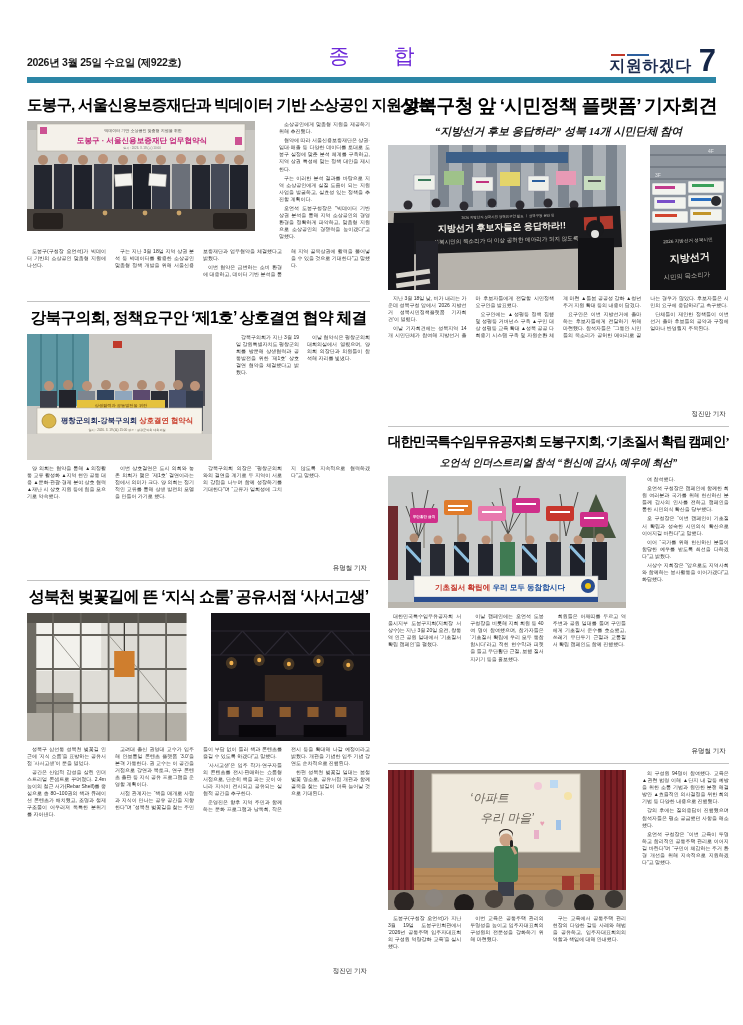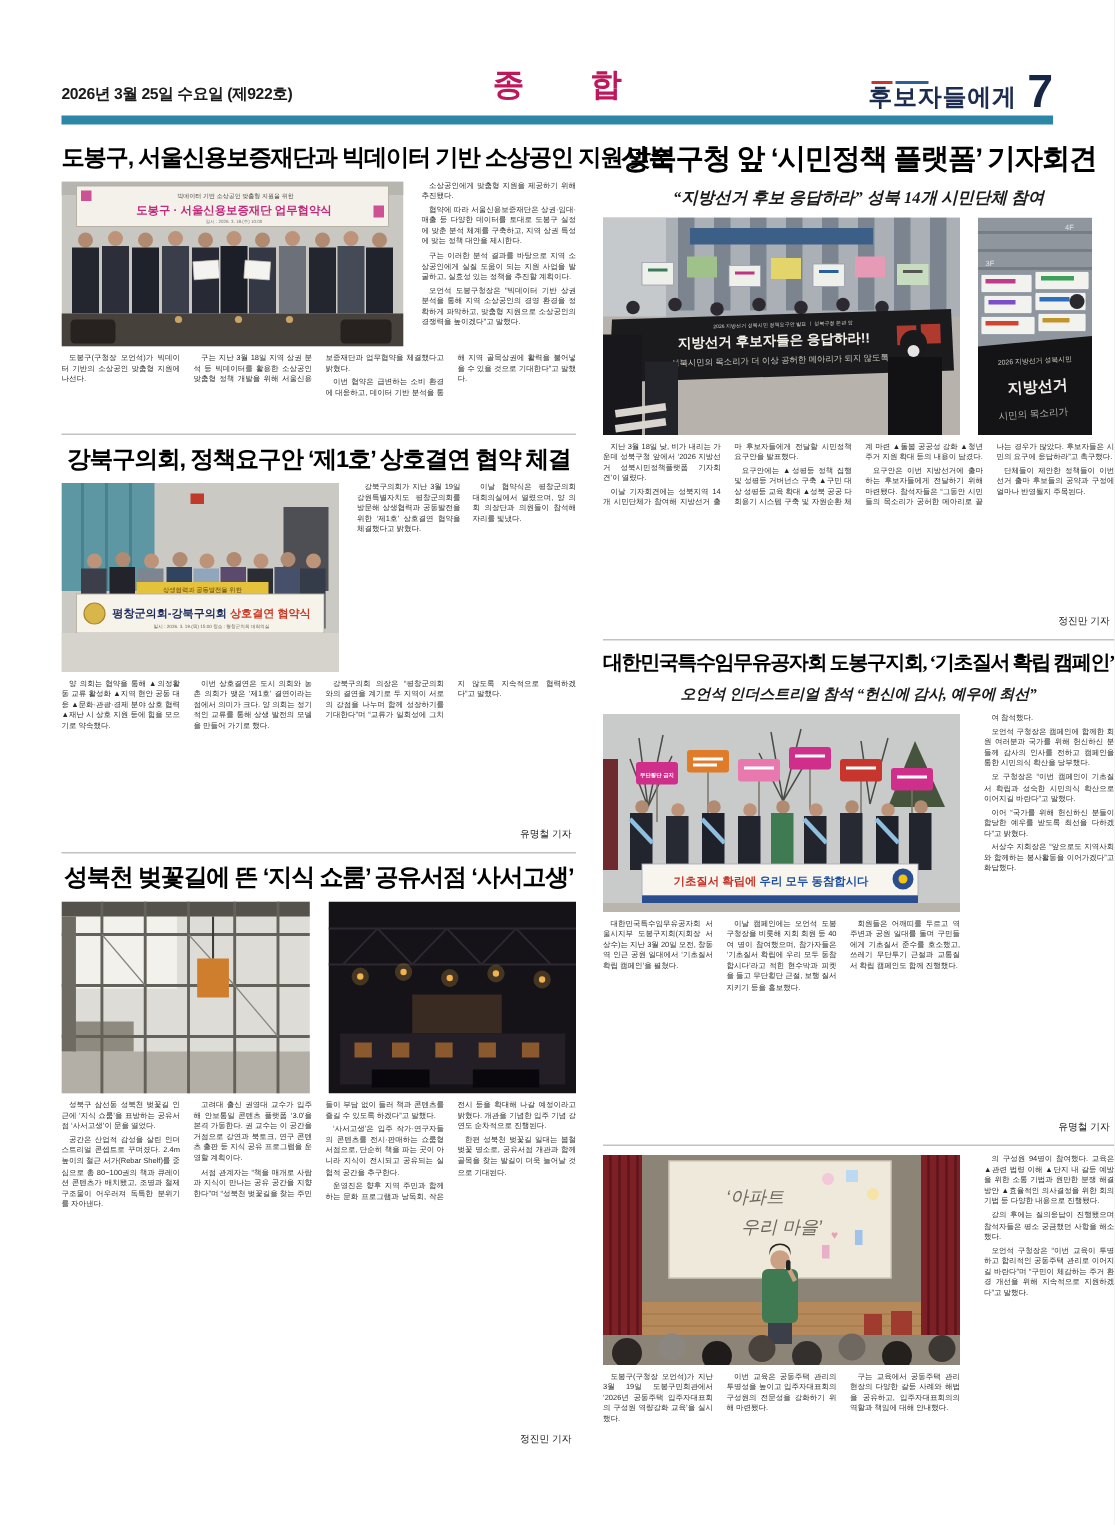--- a/index.html
+++ b/index.html
@@ -1,27 +1,27 @@
 <!DOCTYPE html>
 <html><head>
 <meta charset="utf-8">
 <style>
   * { box-sizing: border-box; }
   html,body { margin:0; padding:0; background:#e9e9e9; }
   .page {
     width:743px; height:1025px; margin:0 auto; background:#ffffff;
     position:relative; font-family:"Liberation Sans", sans-serif; color:#111;
-    padding:0 41px; overflow:hidden;
+    padding:0 27px; overflow:hidden;
   }
   
   .hdr { position:relative; padding-top:46px; }
   .hdr-row { position:relative; height:26px; }
   .issue-date { position:absolute; left:0; bottom:2px; font-size:10.5px; font-weight:bold; color:#1a1a1a; letter-spacing:-0.3px; }
   .section-title { position:absolute; left:50%; bottom:2px; transform:translateX(-50%);
-    font-size:21px; font-weight:700; letter-spacing:44px; margin-right:-44px; white-space:nowrap; padding-left:44px; color:#be185d;}
+    font-size:21px; font-weight:400; letter-spacing:44px; margin-right:-44px; white-space:nowrap; padding-left:44px; color:#6d28d9;}
   .brand { position:absolute; right:0; bottom:-2px; display:flex; align-items:flex-end; gap:7px; }
   .logo { display:flex; flex-direction:column; align-items:flex-start; line-height:1; }
   .logo-tagline { display:flex; gap:2px; margin-bottom:2px; margin-left:2px; }
   .logo-tagline i { display:block; width:14px; height:2.5px; }
   .logo-tagline i.r { background:#c0392b; } .logo-tagline i.b { background:#2c5f9e; width:22px; }
   .logo-main { font-size:16px; font-weight:900; color:#1c2c50; letter-spacing:0.5px; }
   .page-number { font-size:31px; font-weight:900; color:#152647; line-height:0.85; }
   .header-rule { margin-top:5px; border-top:5px solid #2c86a6; border-bottom:1.5px solid #2c86a6; height:4px; }
   
   .content { display:flex; margin-top:8px; }
@@ -29,21 +29,21 @@
   .v-divider { width:1px; background:#d9d9d9; }
   .col-right { flex:1; padding-left:9px; }
   .art-rule { border:0; border-top:1px solid #c2c2c2; margin:7px 0 6px; }
   
   .headline { text-align:center; font-weight:900; color:#000; letter-spacing:-0.8px; white-space:nowrap; margin:4px 0 5px; }
   .h-a1 { font-size:15.5px; } .h-a2 { font-size:19px; margin-top:2px; }
   .h-a3 { font-size:15.8px; } .h-a4 { font-size:13.4px; letter-spacing:-1px;font-family:Liberation Serif, serif; }
   .h-a5 { font-size:16px; } .h-a6 { font-size:14.6px; }
   .subhead { text-align:center; font-family:"Liberation Serif", serif; font-weight:bold; color:#1a1a1a; margin:0 0 6px;font-style:italic; }
   .sh-a2 { font-size:11px; } .sh-a4 { font-size:10px; } .sh-a5 { font-size:10.5px; margin-top:-1px; }
-  .photo-row { display:flex; gap:12px; }
+  .photo-row { display:flex; gap:24px; }
   .photo { display:block; }
   .photo svg { display:block; width:100%; height:100%; }
   .smalltext p { margin:0 0 2px; text-indent:5px; }
   .smalltext { font-size:5px; line-height:7.1px; text-align:justify; color:#2a2a2a; overflow:hidden; }
   .side-col { flex:1; }
   .side-2col { flex:1; column-count:2; column-gap:8px; }
   .body-cols { column-count:4; column-gap:9px; margin-top:5px; }
   .body-cols-3 { column-count:3; column-gap:9px; margin-top:5px; }
   .byline { text-align:right; font-size:6.5px; color:#222; margin-top:3px; padding-right:3px; }
   .a-grid { display:flex; gap:16px; }
@@ -59,21 +59,21 @@
   <header class="hdr">
     <div class="hdr-row">
       <span class="issue-date">2026년 3월 25일 수요일 (제922호)</span>
       <span class="section-title">종합</span>
       <span class="brand">
         <span class="logo">
           <span class="logo-tagline">
               <i class="r"></i>
               <i class="b"></i>
             </span>
-          <span class="logo-main">후보자들에게</span>
+          <span class="logo-main">지원하겠다</span>
         </span>
         <span class="page-number">7</span>
       </span>
     </div>
     <div class="header-rule"></div>
   </header>
 
   <main class="content">
 
     <section class="col-left">

